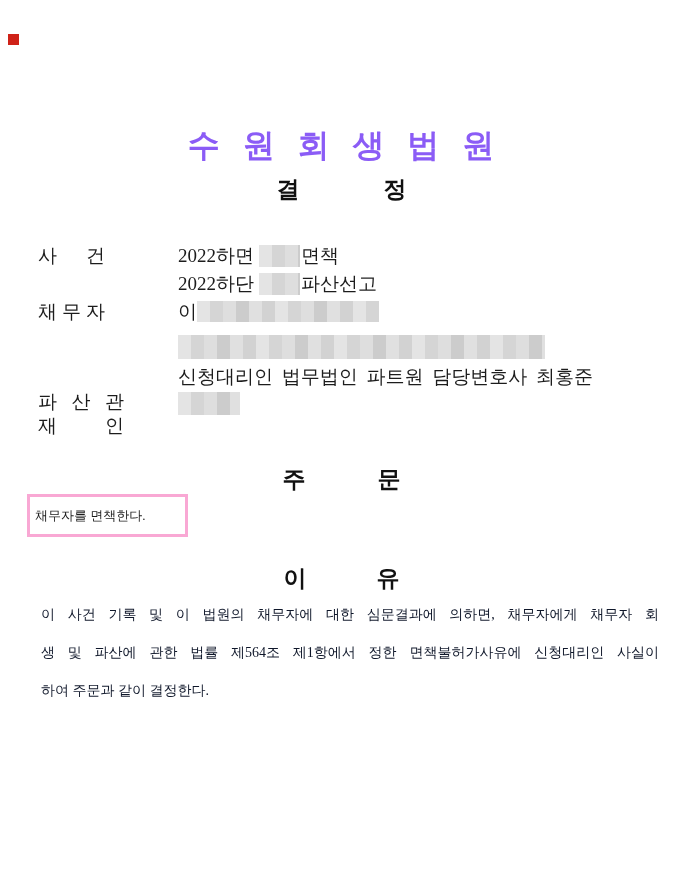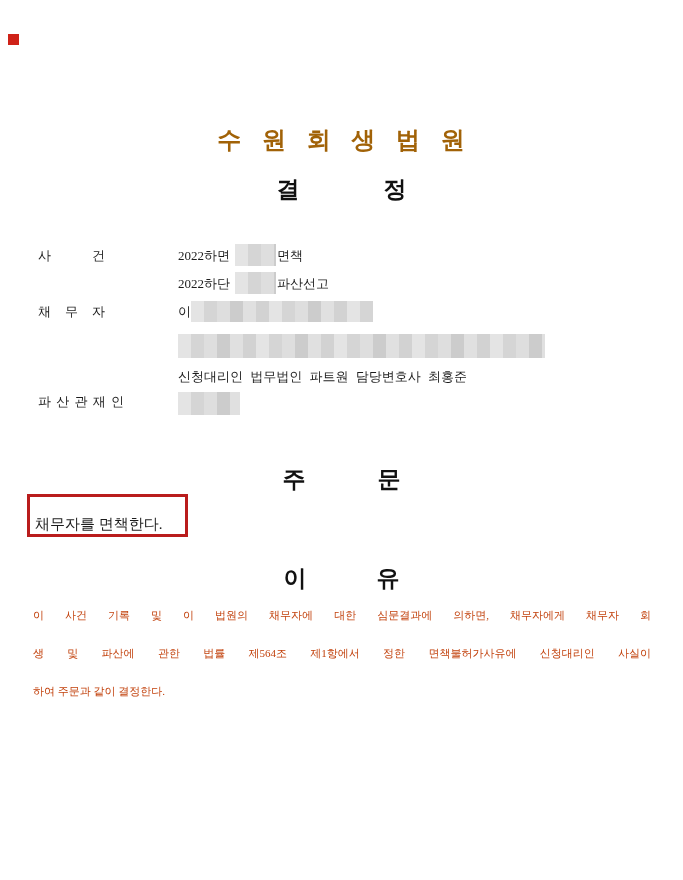--- a/index.html
+++ b/index.html
@@ -14,34 +14,34 @@
   }
   .stamp {
     position:absolute; left:8px; top:34px;
     width:11px; height:11px;
     background:#cf2218;
   }
   .court-name {
     position:absolute; left:0; right:0; top:124px;
     text-align:center;
     font-family:"Liberation Sans","DejaVu Sans",sans-serif;
-    font-weight:700; font-size:24px; letter-spacing:1px; word-spacing:12px;
-    color:#a16207;
+    font-weight:700; font-size:32px; letter-spacing:1px; word-spacing:12px;
+    color:#8b5cf6;
   }
   .pair-heading {
     position:absolute; left:0; right:0;
     display:flex; justify-content:center;
     font-family:"Liberation Sans","DejaVu Sans",sans-serif;
     font-weight:700; font-size:23px; color:#111;
   }
   .decision-title { top:174px; gap:84px; }
   .order-heading  { top:464px; gap:72px; }
   .reason-heading { top:563px; gap:70px; }
 
-  .info-row { position:absolute; left:0; width:683px; height:26px; font-size:13px; line-height:24px; }
+  .info-row { position:absolute; left:0; width:683px; height:26px; font-size:19px; line-height:24px; }
   .row-1 { top:244px; }
   .row-2 { top:272px;text-align:right; }
   .row-3 { top:300px; }
   .row-4 { top:333px; }
   .row-5 { top:365px; }
   .row-6 { top:390px; }
   .info-label {
     position:absolute; left:38px; width:67px;
     text-align:justify; text-align-last:justify;
   }
@@ -58,29 +58,29 @@
   .case-suffix    { margin-left:1px; }
   .mosaic-name    { width:182px; height:21px; margin-left:0px;  }
   .mosaic-address { width:367px; height:24px; top:0; }
   .mosaic-trustee { width:62px;  height:23px; top:0; }
 
   .attorney { word-spacing:4px; }
 
   .order-box {
     position:absolute; left:27px; top:494px;
     width:150px; height:37px;
-    border:3px solid #b91c1c;
-    display:flex; align-items:flex-end;
+    border:3px solid #f9a8d4;
+    display:flex; align-items:center;
     padding-left:5px;
-    font-size:15px;
+    font-size:13px;
   }
 
   .reason-body {
-    position:absolute; left:33px; top:596px; width:618px;
-    font-size:11px; color:#c2410c;
+    position:absolute; left:41px; top:596px; width:618px;
+    font-size:14px; color:#0f172a;
   }
   .body-line {
     height:38px; line-height:38px;
     text-align:justify; text-align-last:justify;
     white-space:nowrap; overflow:visible;
   }
   .body-line.last { text-align-last:left; }
 </style>
 </head>
 <body>

